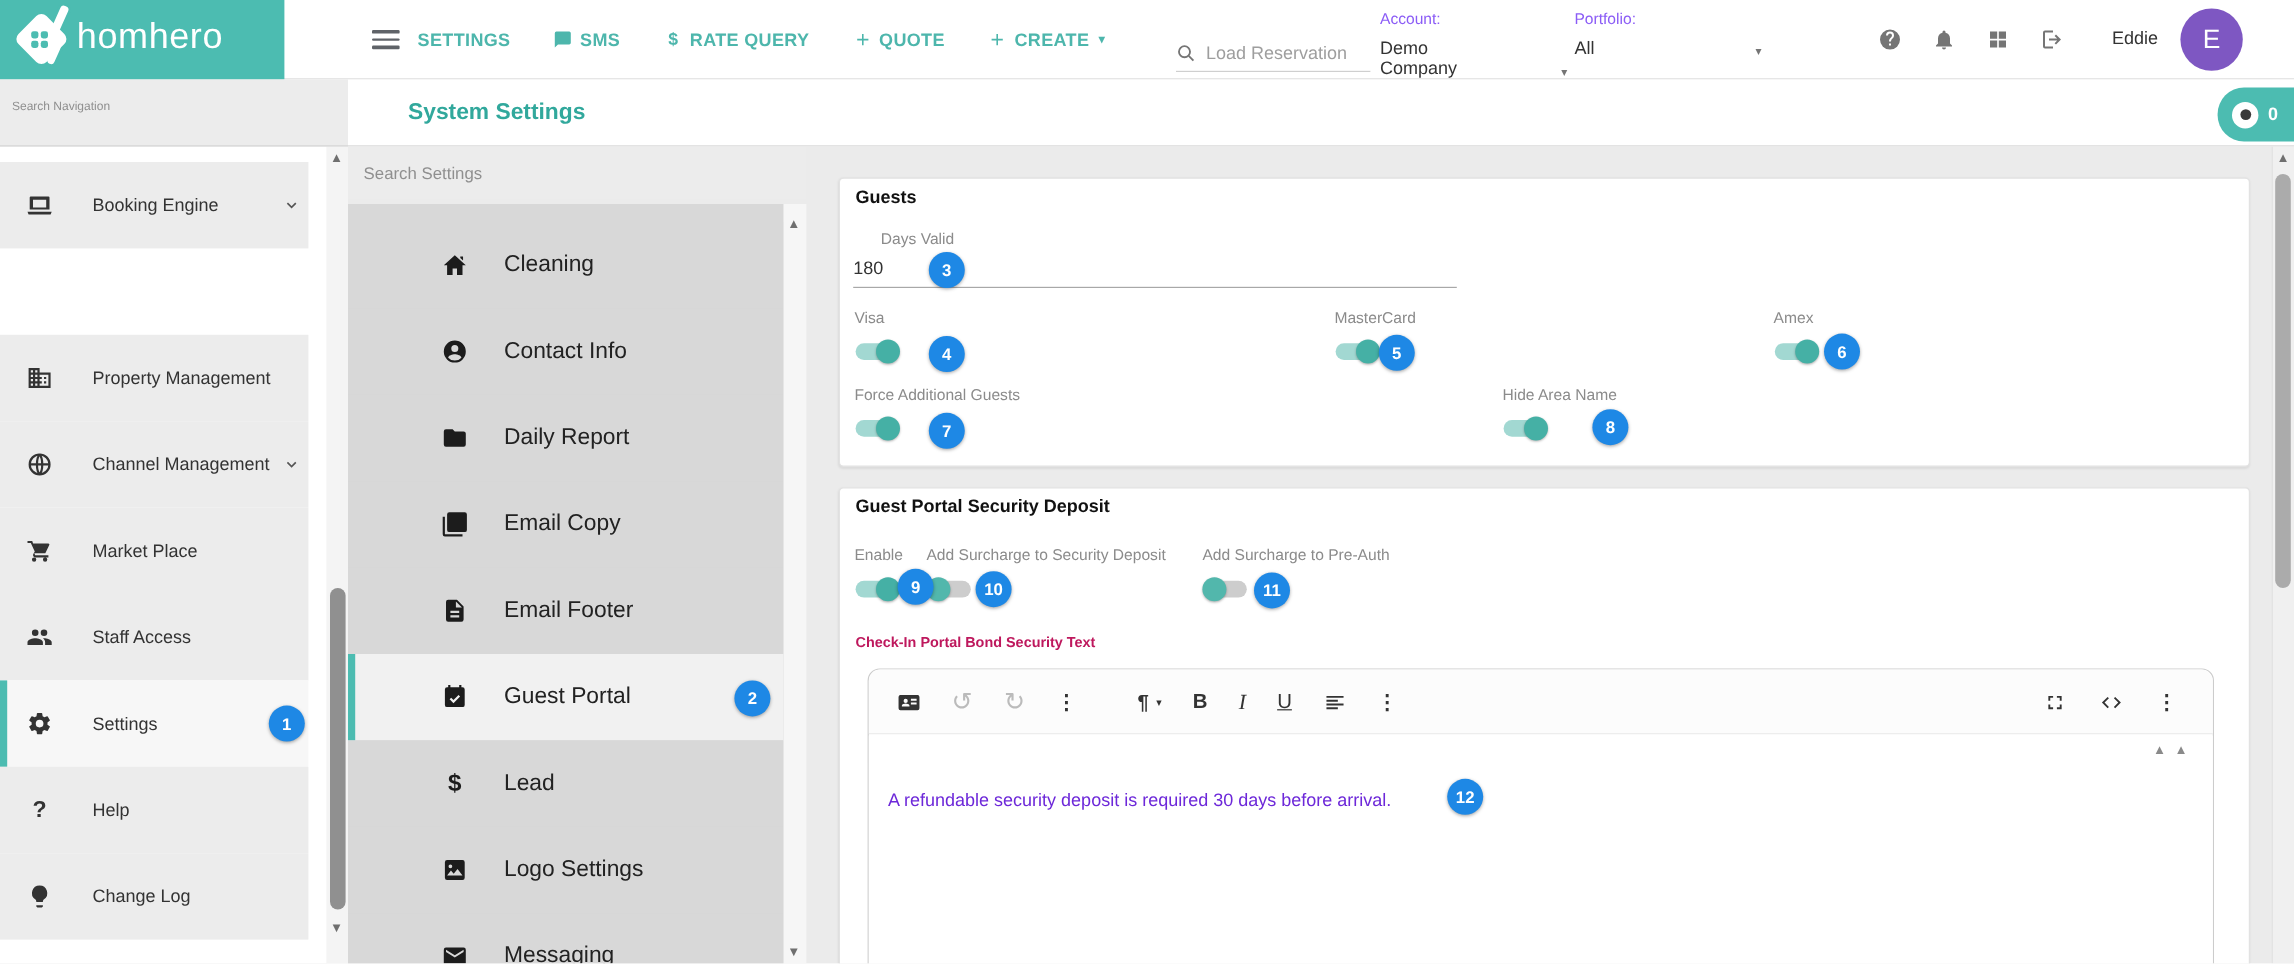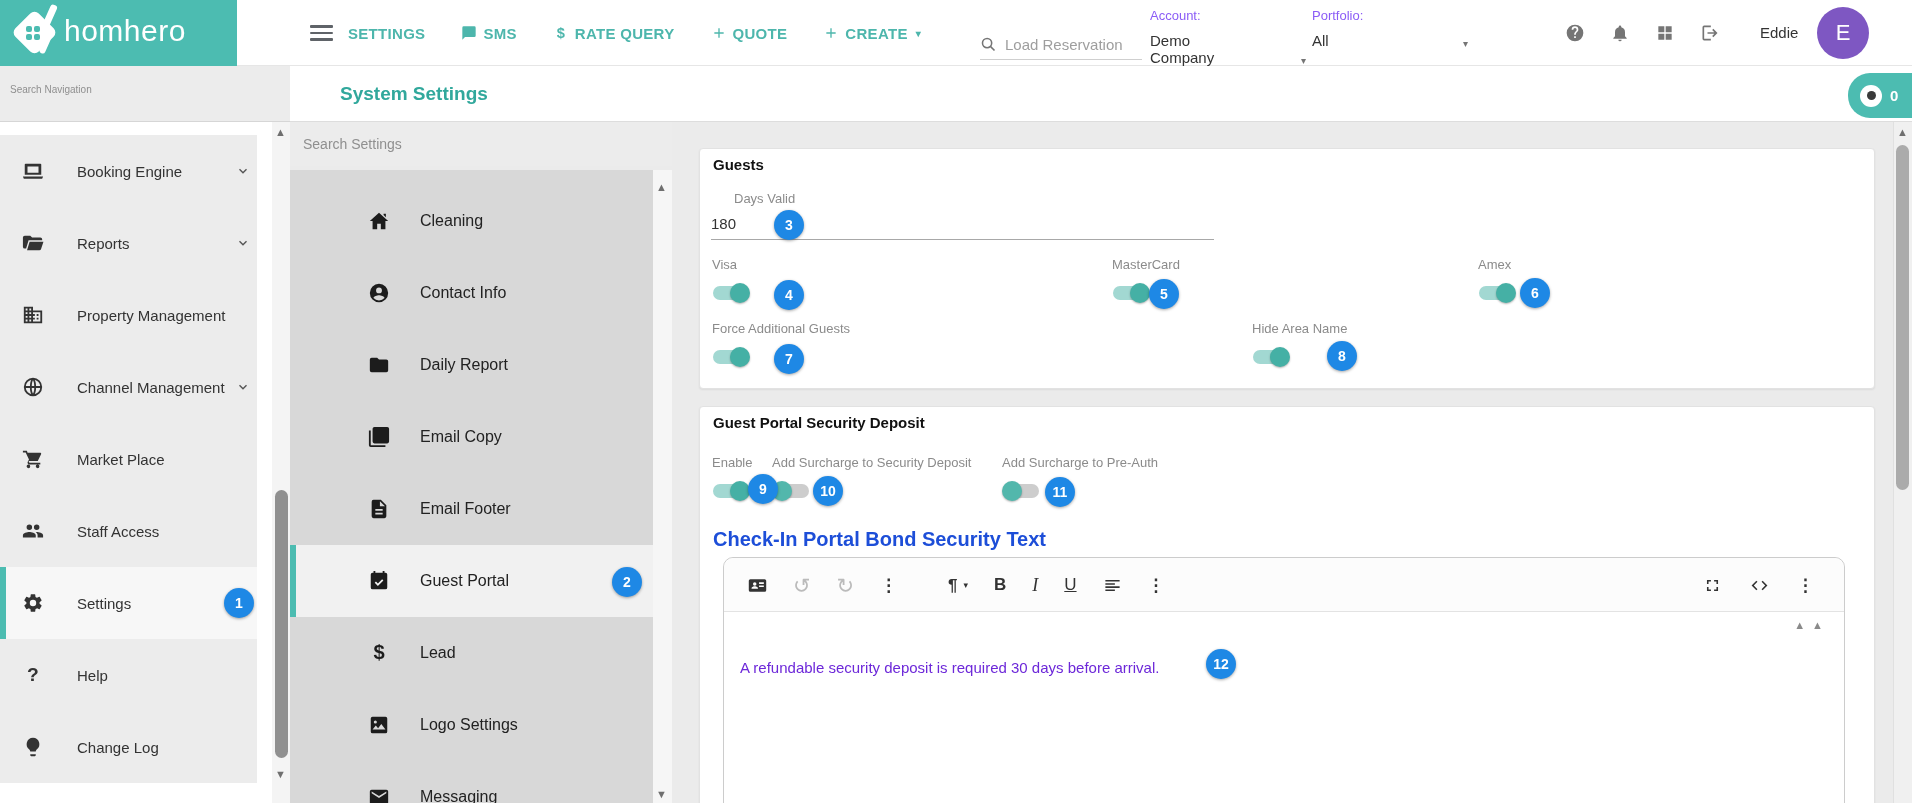--- a/index.html
+++ b/index.html
@@ -55,21 +55,21 @@
   .side-thumb{position:absolute;left:275px;top:490px;width:13px;height:268px;background:#909090;border-radius:7px;}
 
   
   .set-search{position:absolute;left:290px;top:122px;width:382px;height:44px;background:#ececec;}
   .set-search span{position:absolute;left:13px;top:14px;font-size:14px;color:#8f8f8f;}
   .set-list{position:absolute;left:290px;top:170px;width:363px;height:633px;background:#d8d8d8;overflow:hidden;}
   .set-row{position:absolute;left:0;width:363px;height:72px;background:#d8d8d8;display:flex;align-items:center;cursor:pointer;color:#222;}
   .set-row.selected{background:#f1f1f1;border-left:6px solid #4cbcb1;}
   .set-row .ico{position:absolute;left:78px;width:22px;height:22px;color:#1c1c1c;}
   .set-row.selected .ico{left:72px;}
-  .set-row .lab{position:absolute;left:130px;font-size:16px;}
+  .set-row .lab{position:absolute;left:130px;font-size:19px;}
   .set-row.selected .lab{left:124px;}
   .set-track{position:absolute;left:653px;top:170px;width:19px;height:633px;background:#f6f6f6;}
 
   
   .card{position:absolute;left:699px;width:1176px;background:#fff;border:1px solid #e2e2e2;border-radius:4px;box-shadow:0 1px 2px rgba(0,0,0,.07);}
   .card-general{top:148px;height:241px;}
   .card-security{top:406px;height:500px;}
   .card-title{position:absolute;left:13px;top:7px;font-size:15px;font-weight:700;color:#111;}
   .field-label{font-size:13px;color:#8b8b8b;}
   .dv-label{position:absolute;left:34px;top:42px;}
@@ -77,21 +77,21 @@
   .dv-line{position:absolute;left:11px;top:90px;width:503px;border-bottom:1px solid #a8a8a8;}
   .toggle-item{position:absolute;}
   .toggle-item .field-label{margin-bottom:11px;white-space:nowrap;}
   .switch{position:relative;width:38px;height:20px;cursor:pointer;}
   .switch .track{position:absolute;left:1px;top:3px;width:36px;height:14px;border-radius:7px;}
   .switch .thumb{position:absolute;top:0;width:20px;height:20px;border-radius:50%;background:#45b0a5;box-shadow:0 1px 2px rgba(0,0,0,.3);}
   .switch.on .track{background:#a2d8d2;}
   .switch.on .thumb{right:0;}
   .switch.off .track{background:#cdcdcd;}
   .switch.off .thumb{left:0;background:#52b7ac;}
-  .editor-label{position:absolute;left:13px;top:121px;font-size:20px;font-weight:700;color:#1d4ed8;}
+  .editor-label{position:absolute;left:13px;top:121px;font-size:12px;font-weight:700;color:#be185d;}
   .editor{position:absolute;left:23px;top:150px;width:1122px;height:340px;border:1px solid #cccccc;border-radius:10px;background:#fff;}
   .ed-toolbar{position:absolute;left:0;top:0;width:100%;height:54px;background:#fcfcfc;border-bottom:1px solid #e3e3e3;border-radius:10px 10px 0 0;}
   .ed-group{position:absolute;top:0;height:54px;display:flex;align-items:center;gap:26px;color:#333;}
   .ed-group.g-left{left:24px;}
   .ed-group.g-format{left:224px;}
   .ed-group.g-right{right:30px;gap:28px;}
   .ed-btn{display:flex;align-items:center;cursor:pointer;color:#333;}
   .ed-btn .ico{width:19px;height:19px;}
   .ed-btn.muted{color:#bbb;}
   .tico{font-size:17px;line-height:1;}
@@ -247,34 +247,20 @@
             <path d="M4 4h16a1 1 0 0 1 1 1v11H3V5a1 1 0 0 1 1-1zm2 3v7h12V7zM1 18h22l-1 2.5H2z"></path>
           </svg>
         </span>
         <span class="lab">Booking Engine</span>
         <span class="ico chev" style="width: 14px; height: 14px;">
           <svg viewBox="0 0 24 24" fill="none" stroke="currentColor" stroke-width="2.4">
             <path d="m6 9 6 6 6-6"></path>
           </svg>
         </span>
       </div>
-      <div class="side-row" style="top: 85px;">
-        <span class="ico" style="width: 22px; height: 22px;">
-          <svg viewBox="0 0 24 24" fill="currentColor">
-            <path d="M3 4h6l2 2h9a2 2 0 0 1 2 2v1H7.2L4.5 18H3a2 2 0 0 1-2-2V6a2 2 0 0 1 2-2z"></path>
-            <path d="M8.3 10.5H23.4l-2.6 8.1a2 2 0 0 1-1.9 1.4H5.5z"></path>
-          </svg>
-        </span>
-        <span class="lab">Reports</span>
-        <span class="ico chev" style="width: 14px; height: 14px;">
-          <svg viewBox="0 0 24 24" fill="none" stroke="currentColor" stroke-width="2.4">
-            <path d="m6 9 6 6 6-6"></path>
-          </svg>
-        </span>
-      </div>
       <div class="side-row" style="top: 157px;">
         <span class="ico" style="width: 22px; height: 22px;">
           <svg viewBox="0 0 24 24" fill="currentColor">
             <path d="M12 7V3H2v18h20V7zm-6 12H4v-2h2zm0-4H4v-2h2zm0-4H4V9h2zm0-4H4V5h2zm4 12H8v-2h2zm0-4H8v-2h2zm0-4H8V9h2zm0-4H8V5h2zm10 12h-8v-2h2v-2h-2v-2h2v-2h-2V9h8zm-2-8h-2v2h2zm0 4h-2v2h2z"></path>
           </svg>
         </span>
         <span class="lab">Property Management</span>
       </div>
       <div class="side-row" style="top: 229px;">
         <span class="ico" style="width: 22px; height: 22px;">

